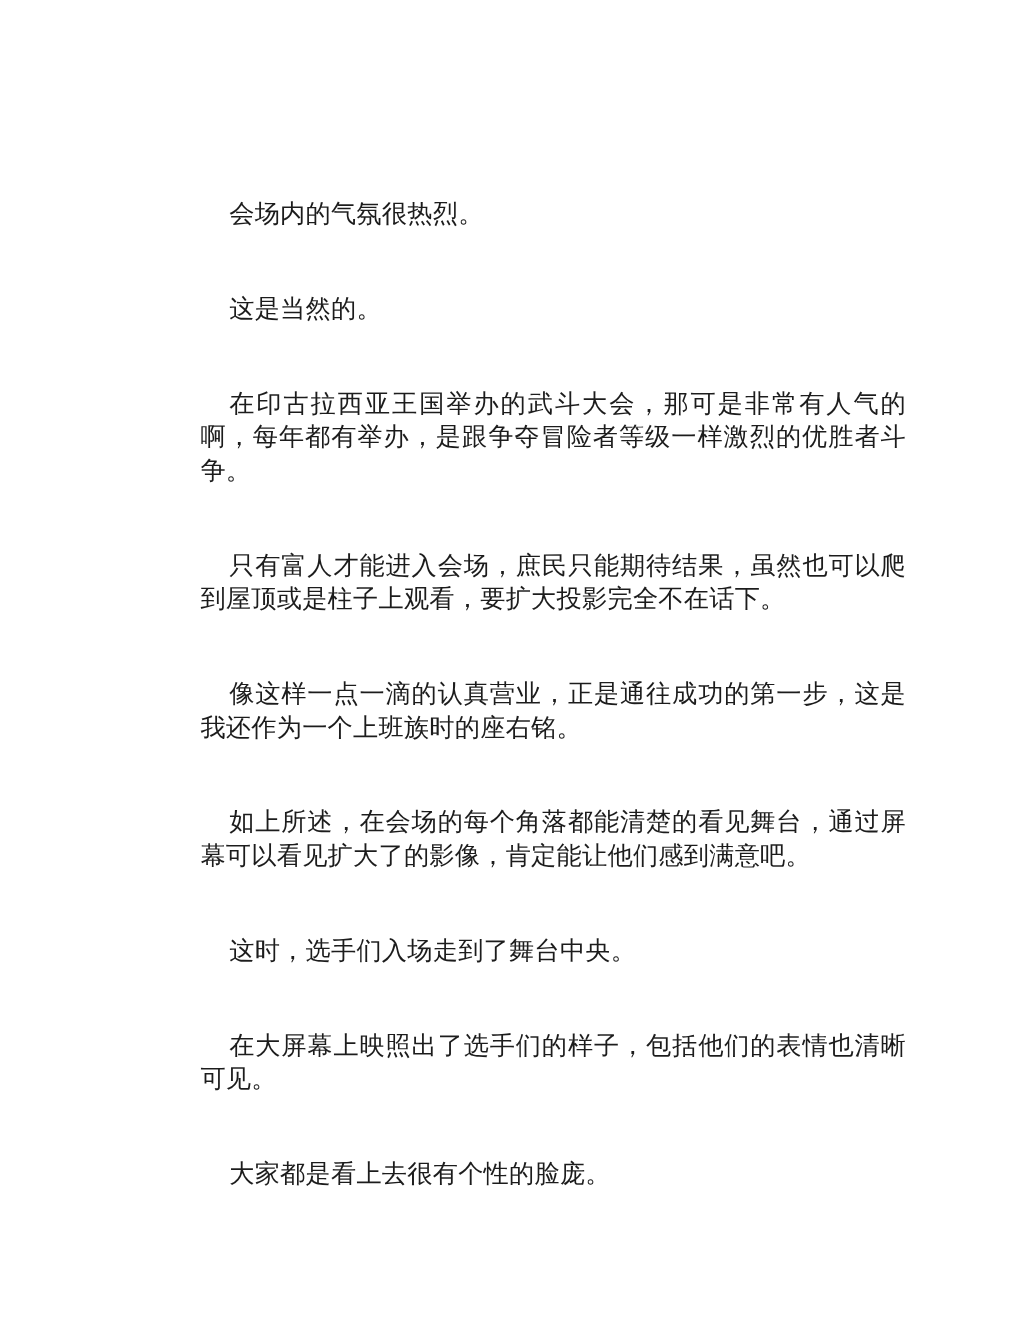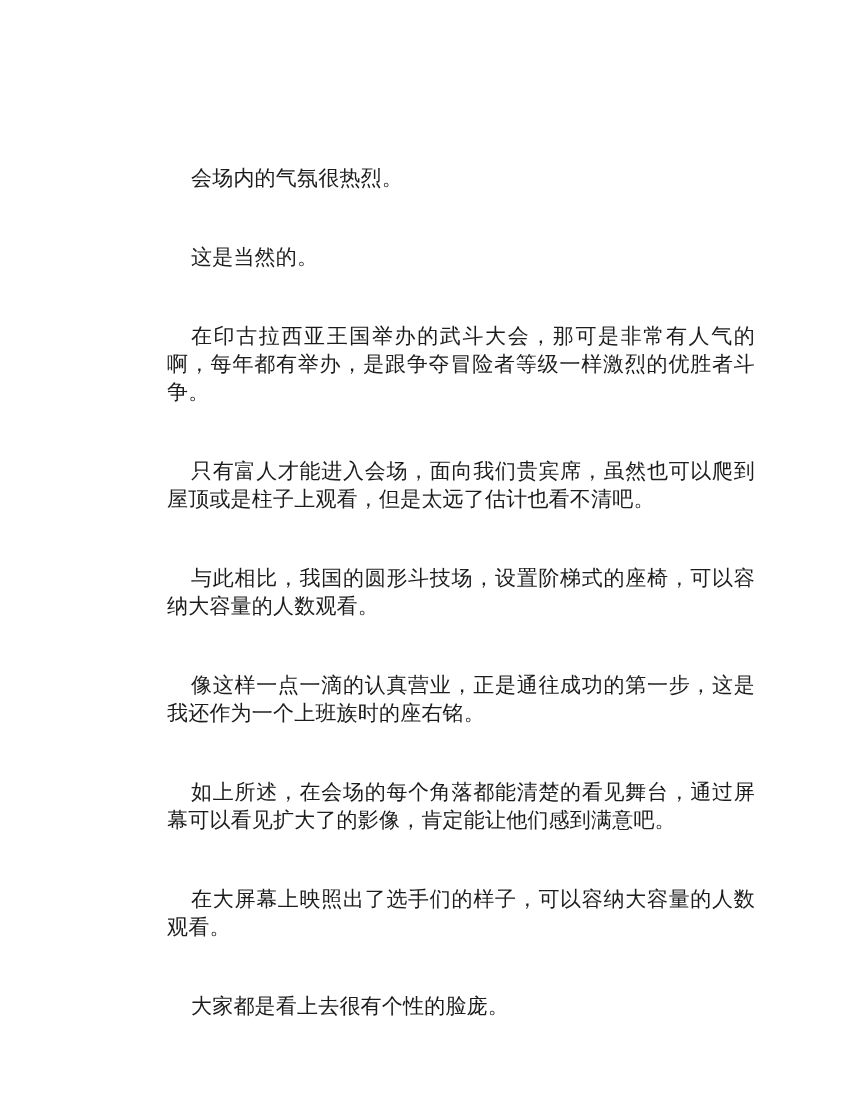--- a/index.html
+++ b/index.html
@@ -42,20 +42,20 @@
     .text-block p:last-child { margin-bottom: 0; }
   </style>
 </head>
 <body>
 
 <div class="page">
   <div class="text-block" id="text-block">
       <p>会场内的气氛很热烈。</p>
       <p>这是当然的。</p>
       <p>在印古拉西亚王国举办的武斗大会，那可是非常有人气的啊，每年都有举办，是跟争夺冒险者等级一样激烈的优胜者斗争。</p>
-      <p>只有富人才能进入会场，面向我们贵宾席，虽然也可以爬到屋顶或是柱子上观看，但是太远了估计也看不清吧。</p>
-      <p>与此相比，我国的圆形斗技场，设置阶梯式的座椅，可以容纳大容量的人数观看。</p>
+      <p>只有富人才能进入会场，庶民只能期待结果，虽然也可以爬到屋顶或是柱子上观看，要扩大投影完全不在话下。</p>
       <p>像这样一点一滴的认真营业，正是通往成功的第一步，这是我还作为一个上班族时的座右铭。</p>
       <p>如上所述，在会场的每个角落都能清楚的看见舞台，通过屏幕可以看见扩大了的影像，肯定能让他们感到满意吧。</p>
-      <p>在大屏幕上映照出了选手们的样子，可以容纳大容量的人数观看。</p>
+      <p>这时，选手们入场走到了舞台中央。</p>
+      <p>在大屏幕上映照出了选手们的样子，包括他们的表情也清晰可见。</p>
       <p>大家都是看上去很有个性的脸庞。</p>
     </div>
 </div>
 
 </body></html>

